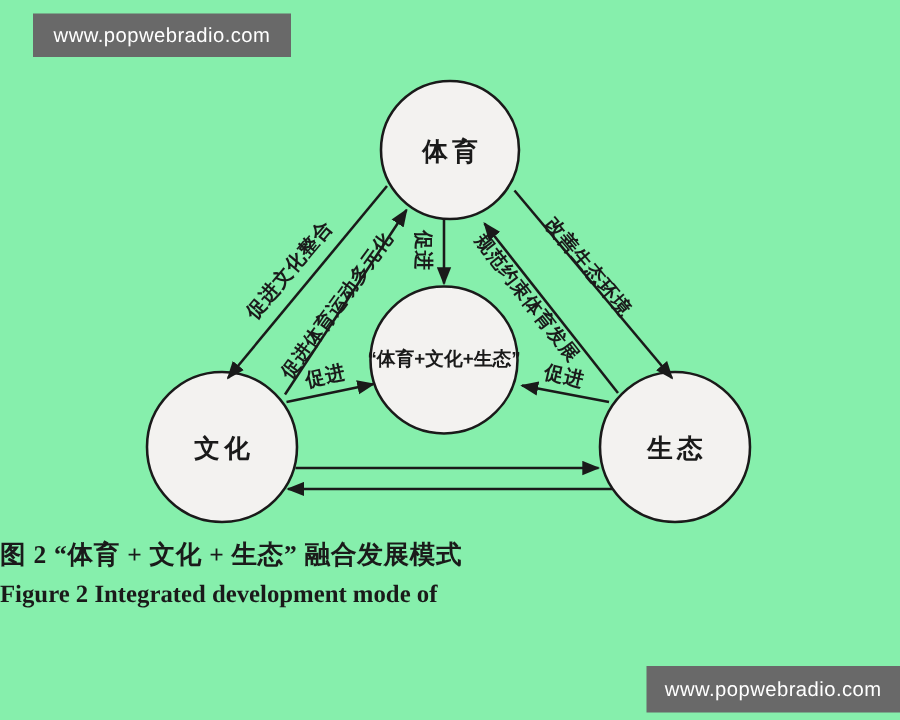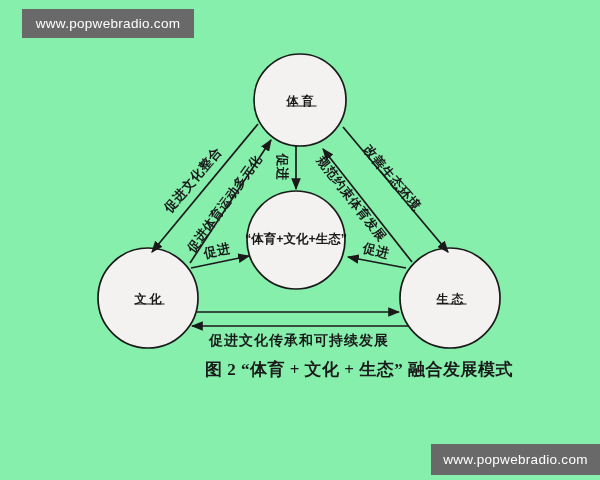--- a/index.html
+++ b/index.html
@@ -22,26 +22,25 @@
     align-items: center;
     justify-content: center;
     white-space: nowrap;
   }
   .wm-top { left: 22px; top: 9px; width: 172px; height: 29px; }
   .wm-bottom { left: 431px; top: 444px; width: 169px; height: 31px; }
   svg.diagram-lines { position: absolute; left: 0; top: 0; }
   .node-label {
     position: absolute;
     transform: translate(-50%, -50%);
-    font-size: 12px;
+    font-size: 17px;
     font-weight: bold;
     letter-spacing: 3px;
     text-indent: 3px;
     white-space: nowrap;
-    text-decoration: underline;
   }
   .center-label {
     position: absolute;
     transform: translate(-50%, -50%);
     font-size: 12.5px;
     font-weight: bold;
     text-align: center;
     line-height: 1.4;
     white-space: nowrap;
   }
@@ -51,21 +50,21 @@
     font-weight: 600;
     white-space: nowrap;
     letter-spacing: .5px;
   }
   .edge-label.small { font-size: 13px; }
   .edge-label.horiz { font-size: 14px; font-weight: bold; letter-spacing: 1px; }
   .caption {
     position: absolute;
     left: 0;
     width: 513px;
-    text-align: right;
+    text-align: left;
     font-weight: bold;
     white-space: nowrap;
   }
   .caption-zh { top: 358px; font-size: 17px; font-family: "Liberation Serif", serif; letter-spacing: .5px; }
   .caption-en1 { top: 386px; font-size: 16.5px; font-family: "Liberation Serif", serif; }
   .caption-en2 { top: 411px; font-size: 16.5px; font-family: "Liberation Serif", serif; }
 </style>
 </head>
 <body>
 
@@ -108,17 +107,17 @@
     <div>“体育+文化+生态”</div>
   </div>
 
   <div class="edge-label" style="left:193px; top:180px; transform:translate(-50%,-50%) rotate(-50deg);">促进文化整合</div>
   <div class="edge-label" style="left:225px; top:204px; transform:translate(-50%,-50%) rotate(-54deg); font-size:12.5px;">促进体育运动多元化</div>
   <div class="edge-label" style="left:392px; top:178px; transform:translate(-50%,-50%) rotate(50deg);">改善生态环境</div>
   <div class="edge-label" style="left:351px; top:199px; transform:translate(-50%,-50%) rotate(52deg); font-size:12.5px;">规范约束体育发展</div>
   <div class="edge-label small" style="left:282px; top:167px; transform:translate(-50%,-50%) rotate(90deg);">促进</div>
   <div class="edge-label small" style="left:217px; top:251px; transform:translate(-50%,-50%) rotate(-13deg);">促进</div>
   <div class="edge-label small" style="left:376px; top:251px; transform:translate(-50%,-50%) rotate(13deg);">促进</div>
-  <div class="edge-label horiz" style="left:299px; top:341px; transform:translate(-50%,-50%);">促进文化传承和可持续发展</div>
 
   <div class="caption caption-zh">图 2  “体育 + 文化 + 生态” 融合发展模式</div>
+  <div class="caption caption-en1">Figure 2   Integrated development mode of</div>
 
 </div>
 
 </body></html>

